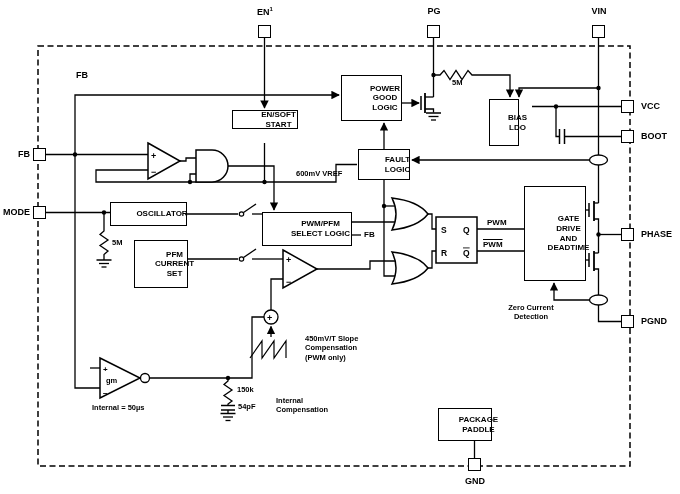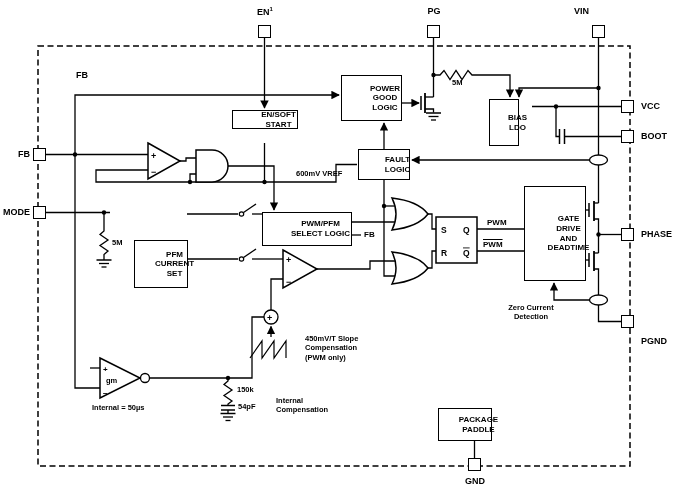--- a/index.html
+++ b/index.html
@@ -174,20 +174,21 @@
 
   <div class="block" style="left:232px;top:110px;width:66px;height:19px">EN/SOFT
 START</div>
   <div class="block" style="left:341px;top:75px;width:61px;height:46px">POWER
 GOOD
 LOGIC</div>
   <div class="block" style="left:358px;top:149px;width:52px;height:31px">FAULT
 LOGIC</div>
   <div class="block" style="left:489px;top:99px;width:30px;height:47px">BIAS
 LDO</div>
+  <div class="block" style="left:110px;top:202px;width:77px;height:24px">OSCILLATOR</div>
   <div class="block" style="left:134px;top:240px;width:54px;height:48px">PFM
 CURRENT
 SET</div>
   <div class="block" style="left:262px;top:212px;width:90px;height:34px">PWM/PFM
 SELECT LOGIC</div>
   <div class="block" style="left:524px;top:186px;width:62px;height:95px">GATE
 DRIVE
 AND
 DEADTIME</div>
   <div class="block" style="left:438px;top:408px;width:54px;height:33px">PACKAGE
@@ -199,25 +200,25 @@
   <div class="pin" style="left:621px;top:100px"></div>
   <div class="pin" style="left:621px;top:130px"></div>
   <div class="pin" style="left:621px;top:228px"></div>
   <div class="pin" style="left:621px;top:315px"></div>
   <div class="pin" style="left:33px;top:148px"></div>
   <div class="pin" style="left:33px;top:206px"></div>
   <div class="pin" style="left:468px;top:458px"></div>
 
   <div class="plabel" style="left:240px;top:6px;width:50px;text-align:center"><span>EN</span><sup class="note">1</sup></div>
   <div class="plabel" style="left:409px;top:6px;width:50px;text-align:center">PG</div>
-  <div class="plabel" style="left:574px;top:6px;width:50px;">VIN</div>
+  <div class="plabel" style="left:574px;top:6px;width:50px;text-align:center">VIN</div>
   <div class="plabel" style="left:641px;top:101px">VCC</div>
   <div class="plabel" style="left:641px;top:131px">BOOT</div>
   <div class="plabel" style="left:641px;top:229px">PHASE</div>
-  <div class="plabel" style="left:641px;top:336px">PGND</div>
+  <div class="plabel" style="left:641px;top:316px">PGND</div>
   <div class="plabel" style="left:8px;top:149px;width:22px;text-align:right">FB</div>
   <div class="plabel" style="left:0px;top:207px;width:30px;text-align:right">MODE</div>
   <div class="plabel" style="left:450px;top:476px;width:50px;text-align:center">GND</div>
 
   <div class="ann" style="left:76px;top:70px;font-size:9px">FB</div>
   <div class="ann" style="left:296px;top:169px">600mV VREF</div>
   <div class="ann" style="left:487px;top:218px;font-size:8px">PWM</div>
   <div class="ann" style="left:483px;top:240px;font-size:8px"><span class="ovl">PWM</span></div>
   <div class="ann" style="left:364px;top:230px;font-size:8px">FB</div>
   <div class="ann" style="left:493px;top:303px;width:76px;text-align:center">Zero Current

